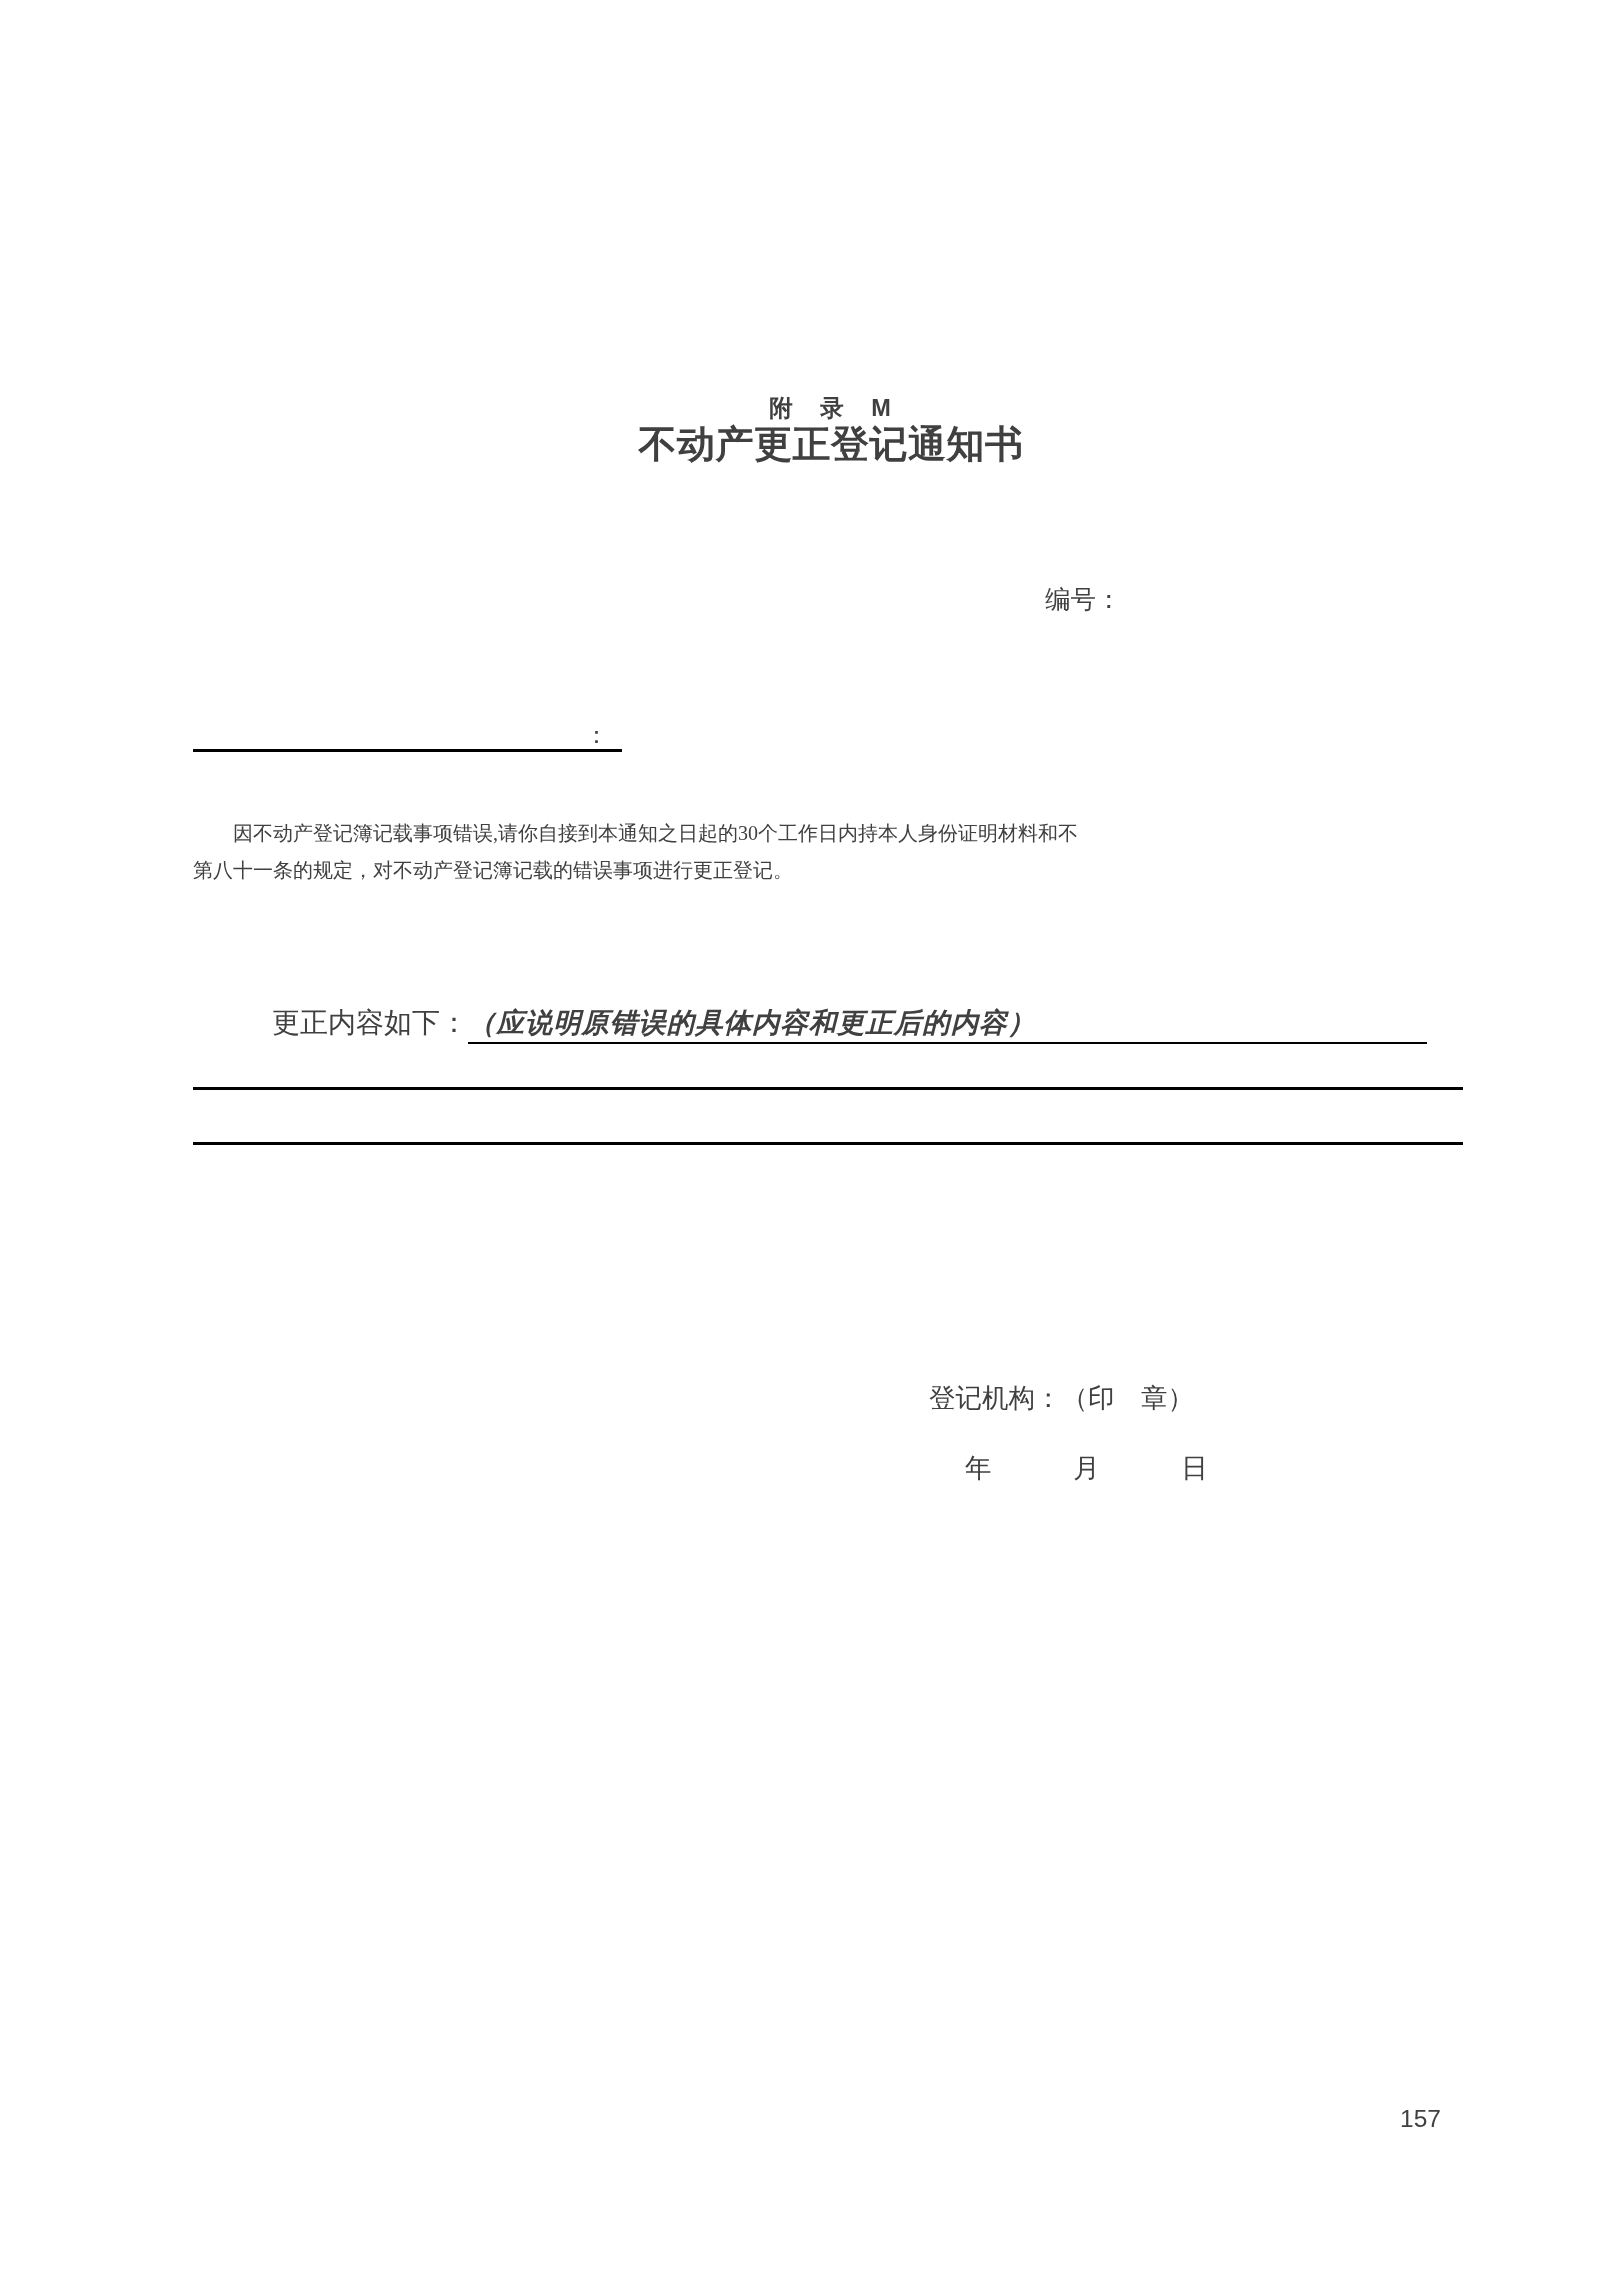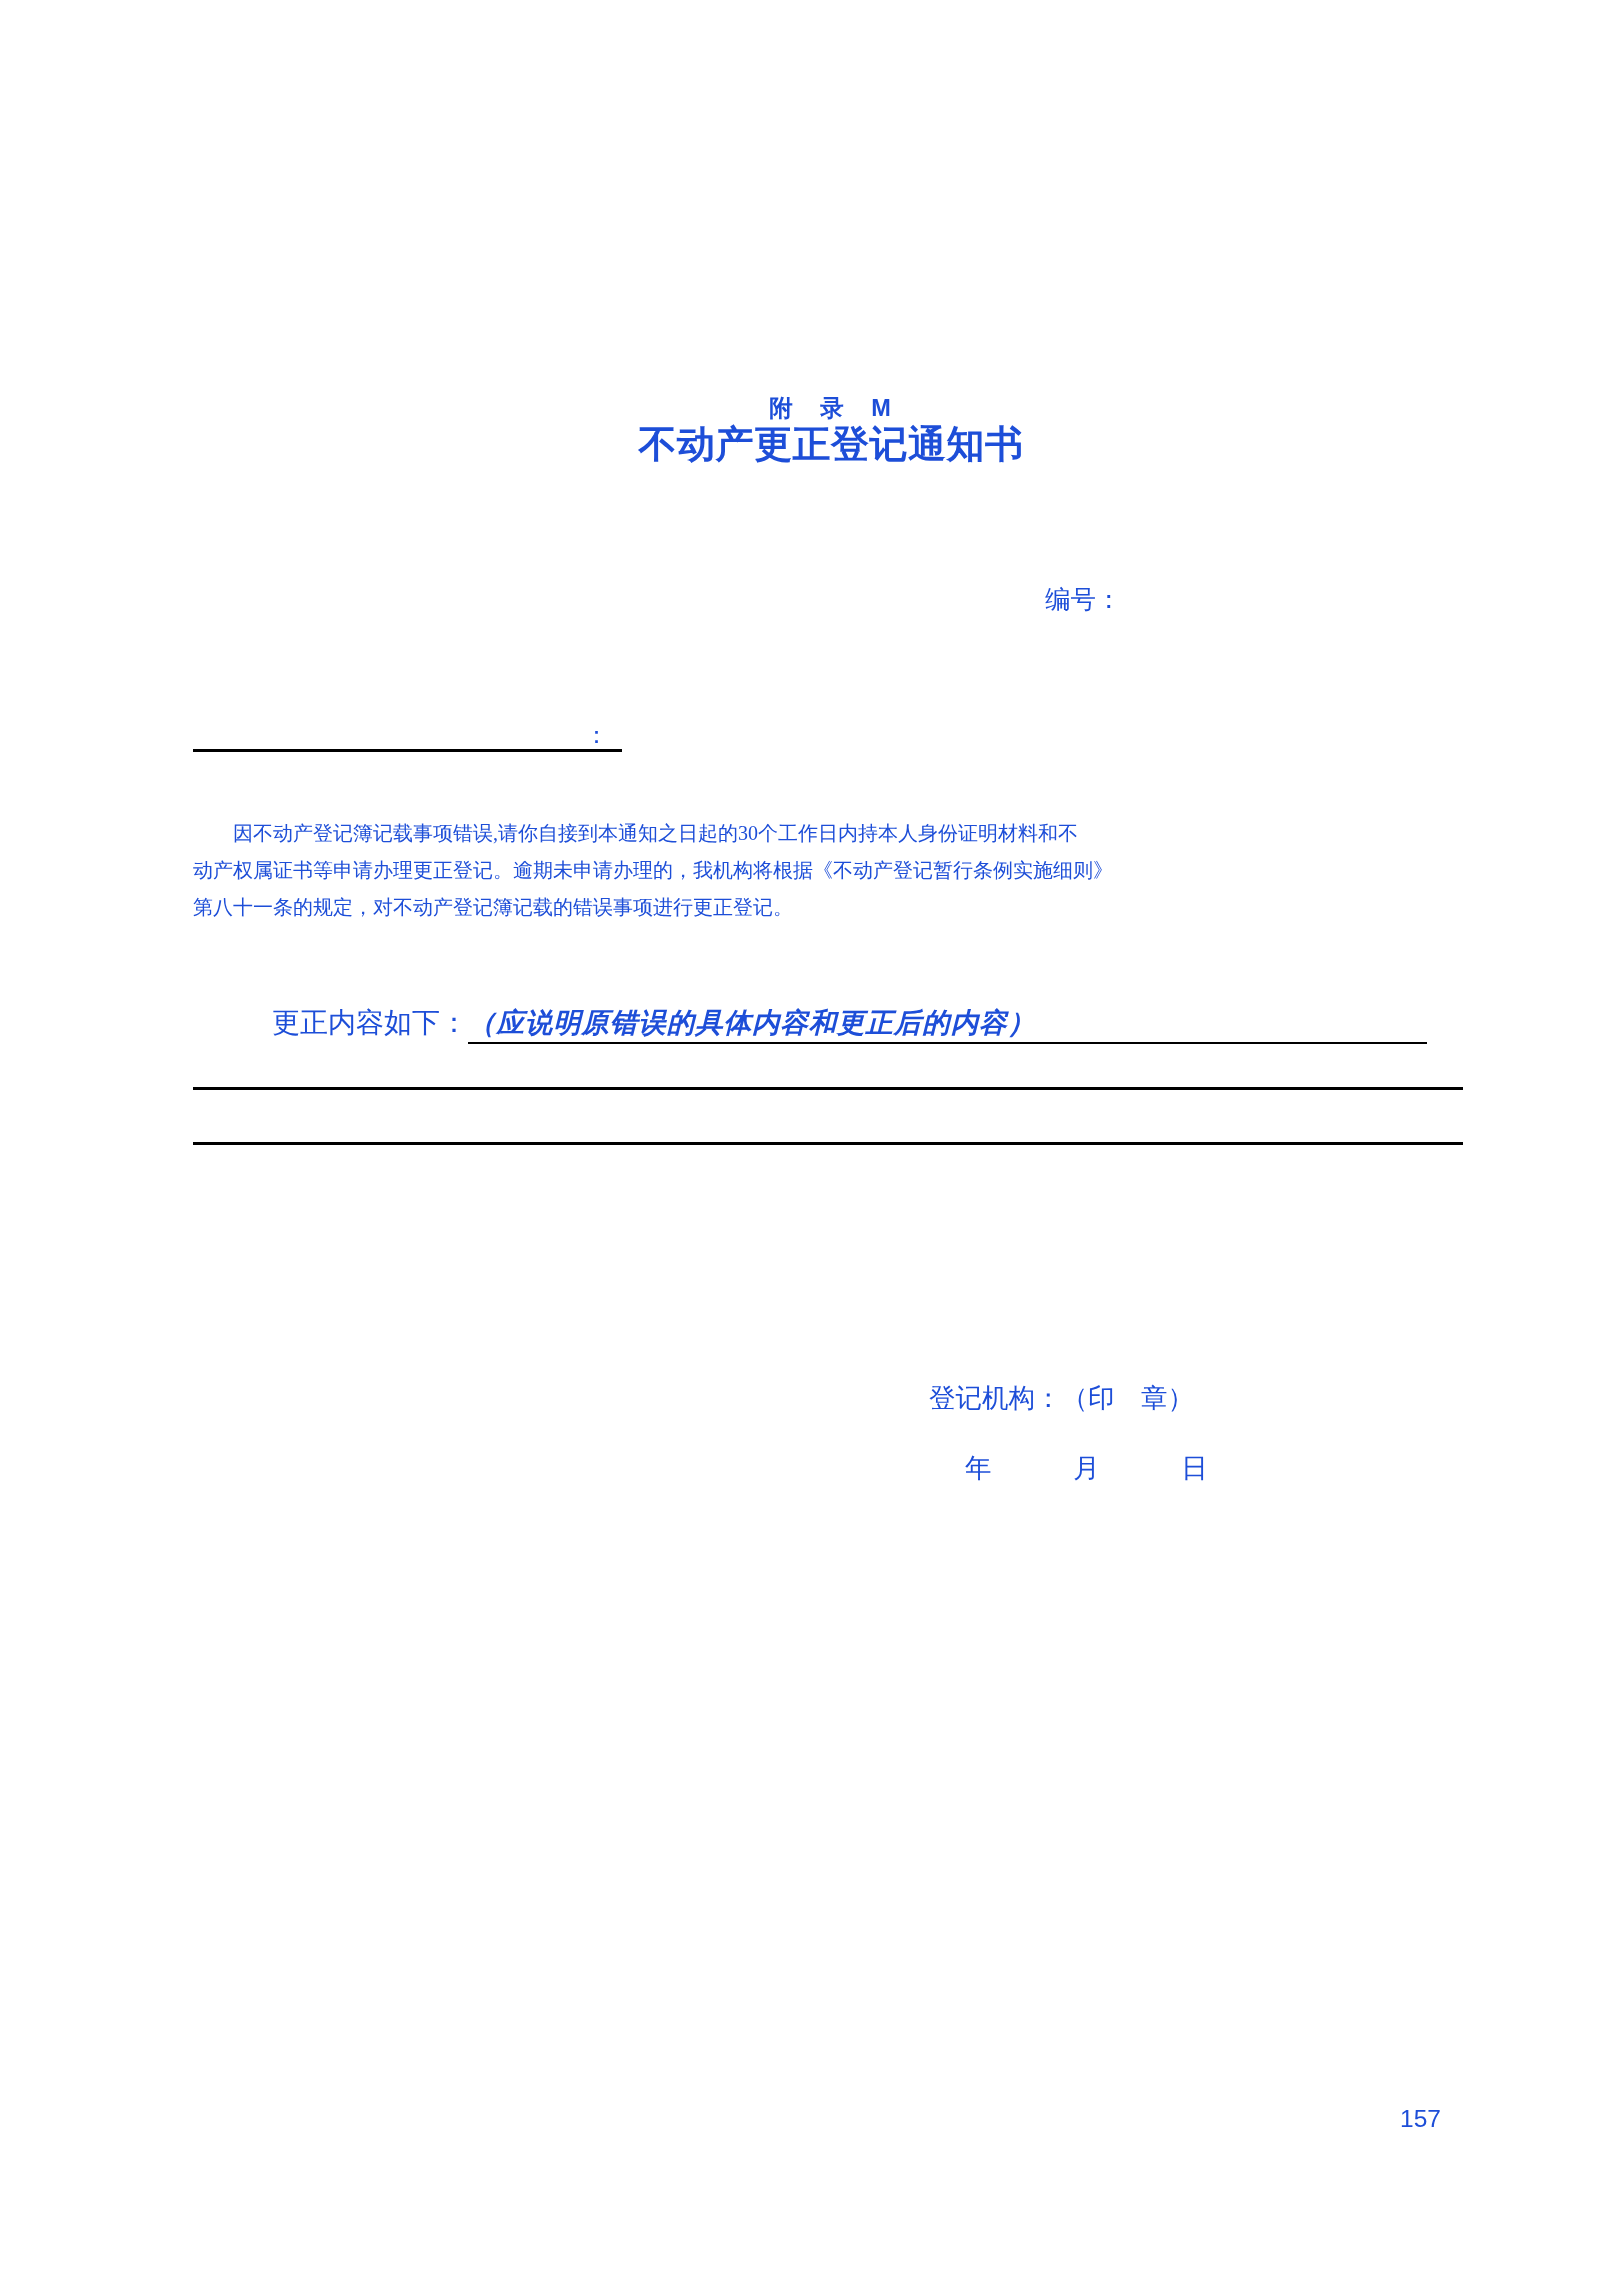--- a/index.html
+++ b/index.html
@@ -5,21 +5,21 @@
   html, body {
     margin: 0;
     padding: 0;
     background: #ffffff;
   }
   .page {
     position: relative;
     width: 1621px;
     height: 2293px;
     background: #ffffff;
-    color: #1d4ed8;
+    color: #404040;
     font-family: "Liberation Serif", "DejaVu Serif", serif;
     overflow: hidden;
   }
   
   .title-block {
     position: absolute;
     left: 41px;
     top: 390px;
     width: 1580px;
     text-align: center;
@@ -151,21 +151,20 @@
   </div>
 
   <div class="doc-number">编号：</div>
 
   <div class="addressee-line">
     <span class="colon">：</span>
   </div>
 
   <div class="body-paragraph">
     <div class="line indent">因不动产登记簿记载事项错误,请你自接到本通知之日起的30个工作日内持本人身份证明材料和不</div>
-    <div class="line">动产权属证书等申请办理更正登记。逾期未申请办理的，我机构将根据《不动产登记暂行条例实施细则》</div>
     <div class="line">第八十一条的规定，对不动产登记簿记载的错误事项进行更正登记。</div>
   </div>
 
   <div class="correction-row">
     <span class="correction-label">更正内容如下：</span>
     <span class="correction-fill">
       <span class="correction-hint">（应说明原错误的具体内容和更正后的内容）</span>
     </span>
   </div>
 

